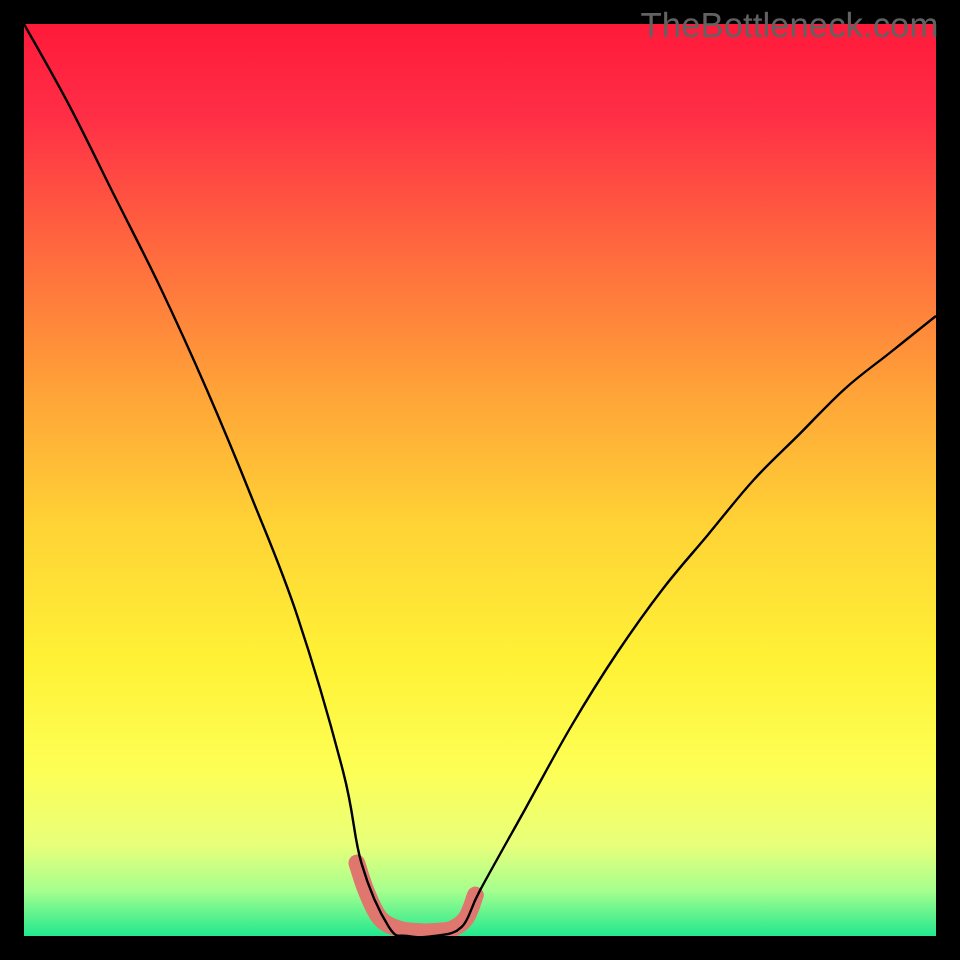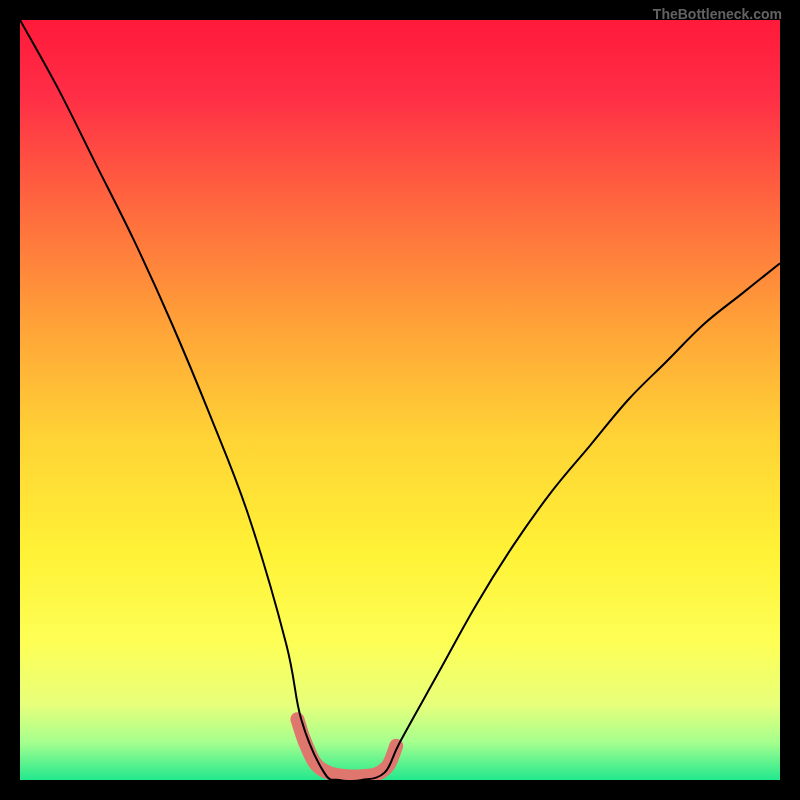--- a/index.html
+++ b/index.html
@@ -9,22 +9,22 @@
     height: 800px;
     background: #000;
     position: relative;
     font-family: Arial, sans-serif;
   }
   .watermark {
     position: absolute;
     top: 6px;
     right: 18px;
     color: #626262;
-    font-size: 14px;
-    font-weight: bold;
+    font-size: 29px;
+    font-weight: normal;
     z-index: 10;
   }
   .plot-area {
     position: absolute;
     left: 20px;
     top: 20px;
     width: 760px;
     height: 760px;
     overflow: hidden;
   }

